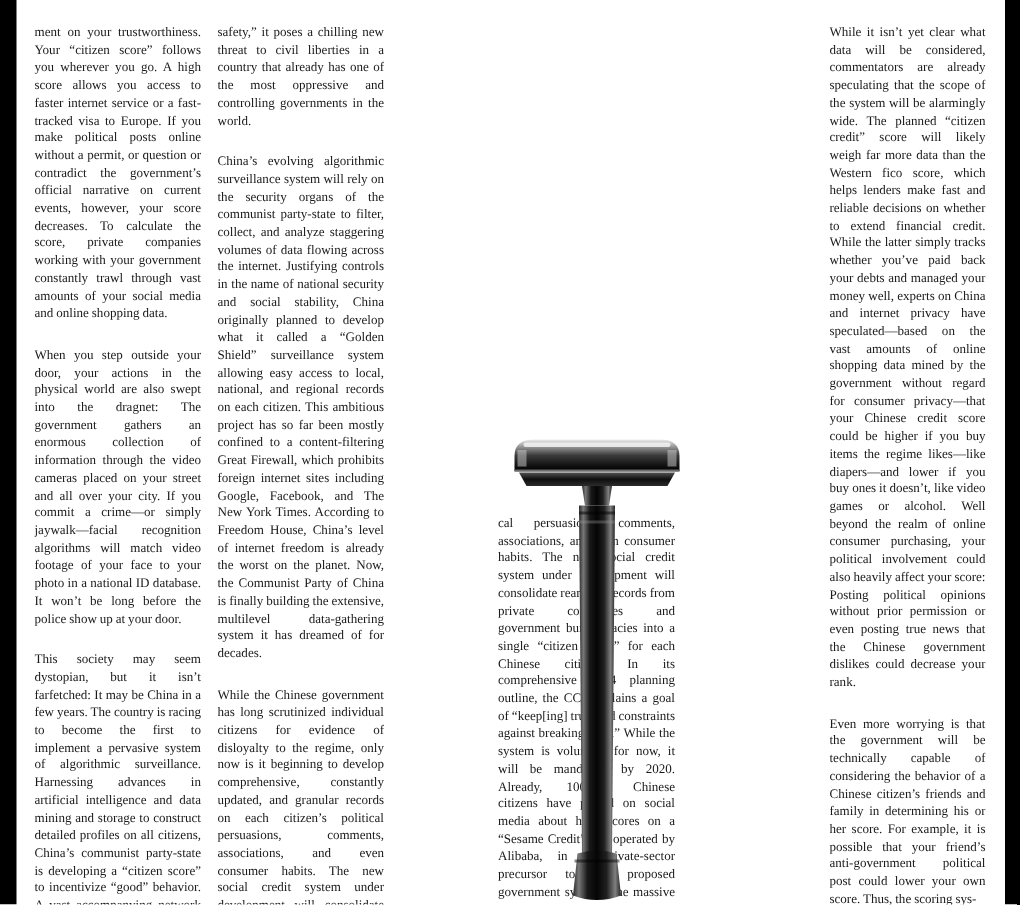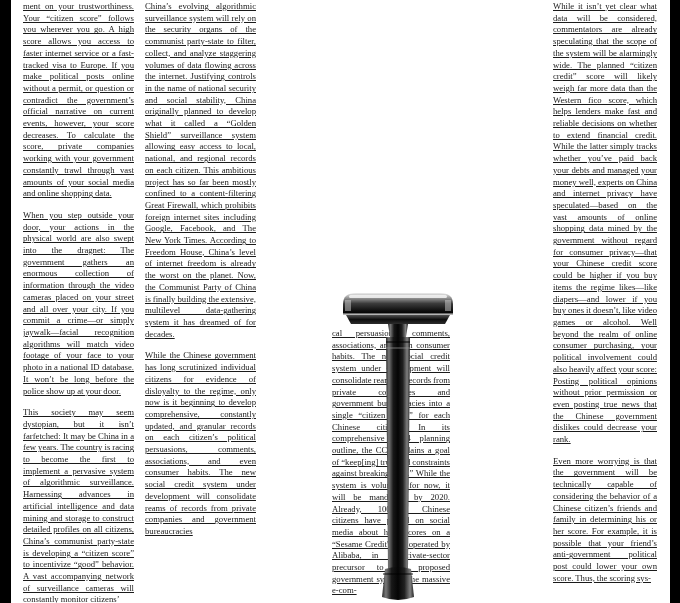--- a/index.html
+++ b/index.html
@@ -15,21 +15,21 @@
   .edge-left  { left: 0; width: 11px; }
   .edge-right { right: 0; width: 10px; }
 
   .col {
     position: absolute; bottom: 0; overflow: hidden;
     text-align: justify;
     font-size: 8.7px; line-height: 11.7px;
     color: #1a1a1a;
     word-spacing: -0.2px;
   }
-  .col p { margin: 1px 0 10px 0; text-decoration: underline; }
+  .col p { margin: 16px 0 10px 0; }
   #col1 { left: 23px;  width: 111px; top: 0; }
   #col2 { left: 145px; width: 111px; top: 0; }
   #col3 { left: 332px; width: 118px; top: 327px; }
   #col4 { left: 553px; width: 104px; top: 0; }
 
   .razor {
     position: absolute; left: 336px; top: 290px;
     width: 124px; height: 313px; z-index: 5;
   }
 </style>
@@ -41,20 +41,21 @@
   <div class="edge-bar edge-left"></div>
   <div class="edge-bar edge-right"></div>
 
   <div class="col" id="col1">
       <p>ment on your trustworthiness. Your “citizen score” follows you wherever you go. A high score allows you access to faster internet service or a fast-tracked visa to Europe. If you make political posts online without a permit, or question or contradict the government’s official narrative on current events, however, your score decreases. To calculate the score, private companies working with your government constantly trawl through vast amounts of your social media and online shopping data.</p>
       <p>When you step outside your door, your actions in the physical world are also swept into the dragnet: The government gathers an enormous collection of information through the video cameras placed on your street and all over your city. If you commit a crime—or simply jaywalk—facial recognition algorithms will match video footage of your face to your photo in a national ID database. It won’t be long before the police show up at your door.</p>
       <p>This society may seem dystopian, but it isn’t farfetched: It may be China in a few years. The country is racing to become the first to implement a pervasive system of algorithmic surveillance. Harnessing advances in artificial intelligence and data mining and storage to construct detailed profiles on all citizens, China’s communist party-state is developing a “citizen score” to incentivize “good” behavior. A vast accompanying network of surveillance cameras will constantly monitor citizens’</p>
     </div>
 
   <div class="col" id="col2">
+      <p>safety,” it poses a chilling new threat to civil liberties in a country that already has one of the most oppressive and controlling governments in the world.</p>
       <p>China’s evolving algorithmic surveillance system will rely on the security organs of the communist party-state to filter, collect, and analyze staggering volumes of data flowing across the internet. Justifying controls in the name of national security and social stability, China originally planned to develop what it called a “Golden Shield” surveillance system allowing easy access to local, national, and regional records on each citizen. This ambitious project has so far been mostly confined to a content-filtering Great Firewall, which prohibits foreign internet sites including Google, Facebook, and The New York Times. According to Freedom House, China’s level of internet freedom is already the worst on the planet. Now, the Communist Party of China is finally building the extensive, multilevel data-gathering system it has dreamed of for decades.</p>
       <p>While the Chinese government has long scrutinized individual citizens for evidence of disloyalty to the regime, only now is it beginning to develop comprehensive, constantly updated, and granular records on each citizen’s political persuasions, comments, associations, and even consumer habits. The new social credit system under development will consolidate reams of records from private companies and government bureaucracies</p>
     </div>
 
   <div class="col" id="col3">
       <p>cal persuasions, comments, associations, and even consumer habits. The new social credit system under development will consolidate reams of records from private companies and government bureaucracies into a single “citizen score” for each Chinese citizen. In its comprehensive 2014 planning outline, the CCP explains a goal of “keep[ing] trust and constraints against breaking trust.” While the system is voluntary for now, it will be mandatory by 2020. Already, 100,000 Chinese citizens have posted on social media about high scores on a “Sesame Credit” app operated by Alibaba, in a private-sector precursor to the proposed government system. The massive e-com-</p>
     </div>
 
   <div class="col" id="col4">
       <p>While it isn’t yet clear what data will be considered, commentators are already speculating that the scope of the system will be alarmingly wide. The planned “citizen credit” score will likely weigh far more data than the Western fico score, which helps lenders make fast and reliable decisions on whether to extend financial credit. While the latter simply tracks whether you’ve paid back your debts and managed your money well, experts on China and internet privacy have speculated—based on the vast amounts of online shopping data mined by the government without regard for consumer privacy—that your Chinese credit score could be higher if you buy items the regime likes—like diapers—and lower if you buy ones it doesn’t, like video games or alcohol. Well beyond the realm of online consumer purchasing, your political involvement could also heavily affect your score: Posting political opinions without prior permission or even posting true news that the Chinese government dislikes could decrease your rank.</p>

